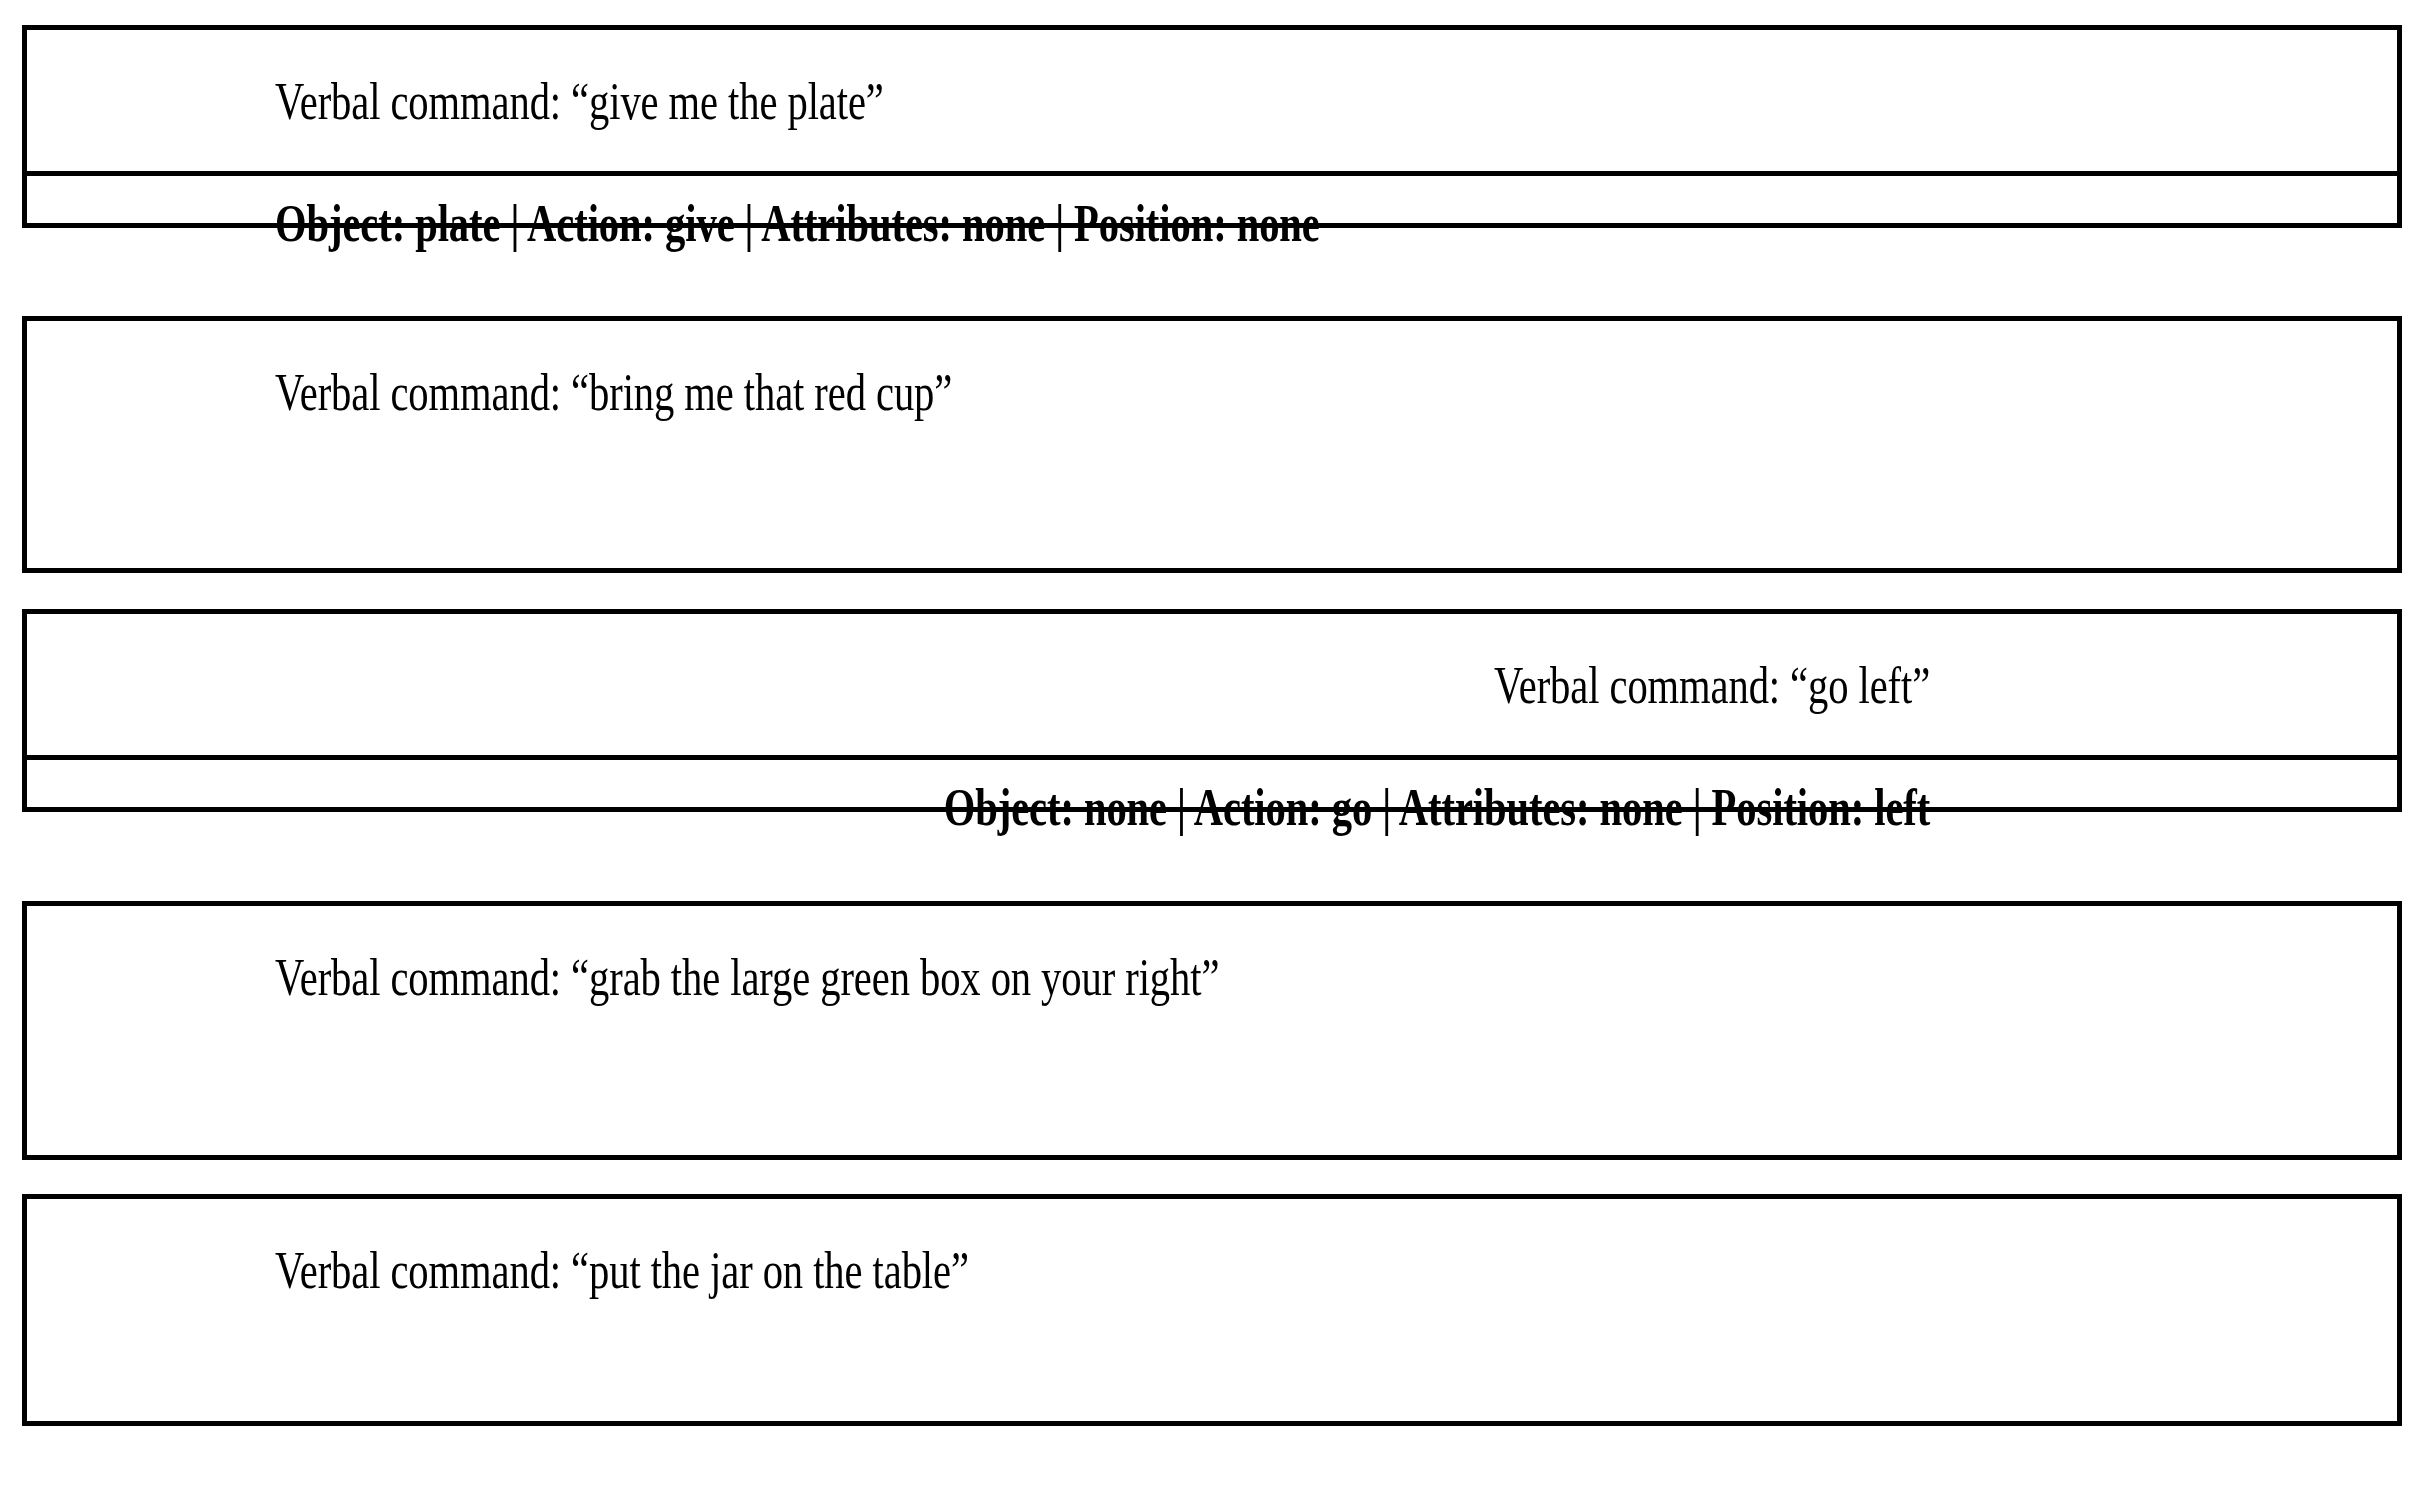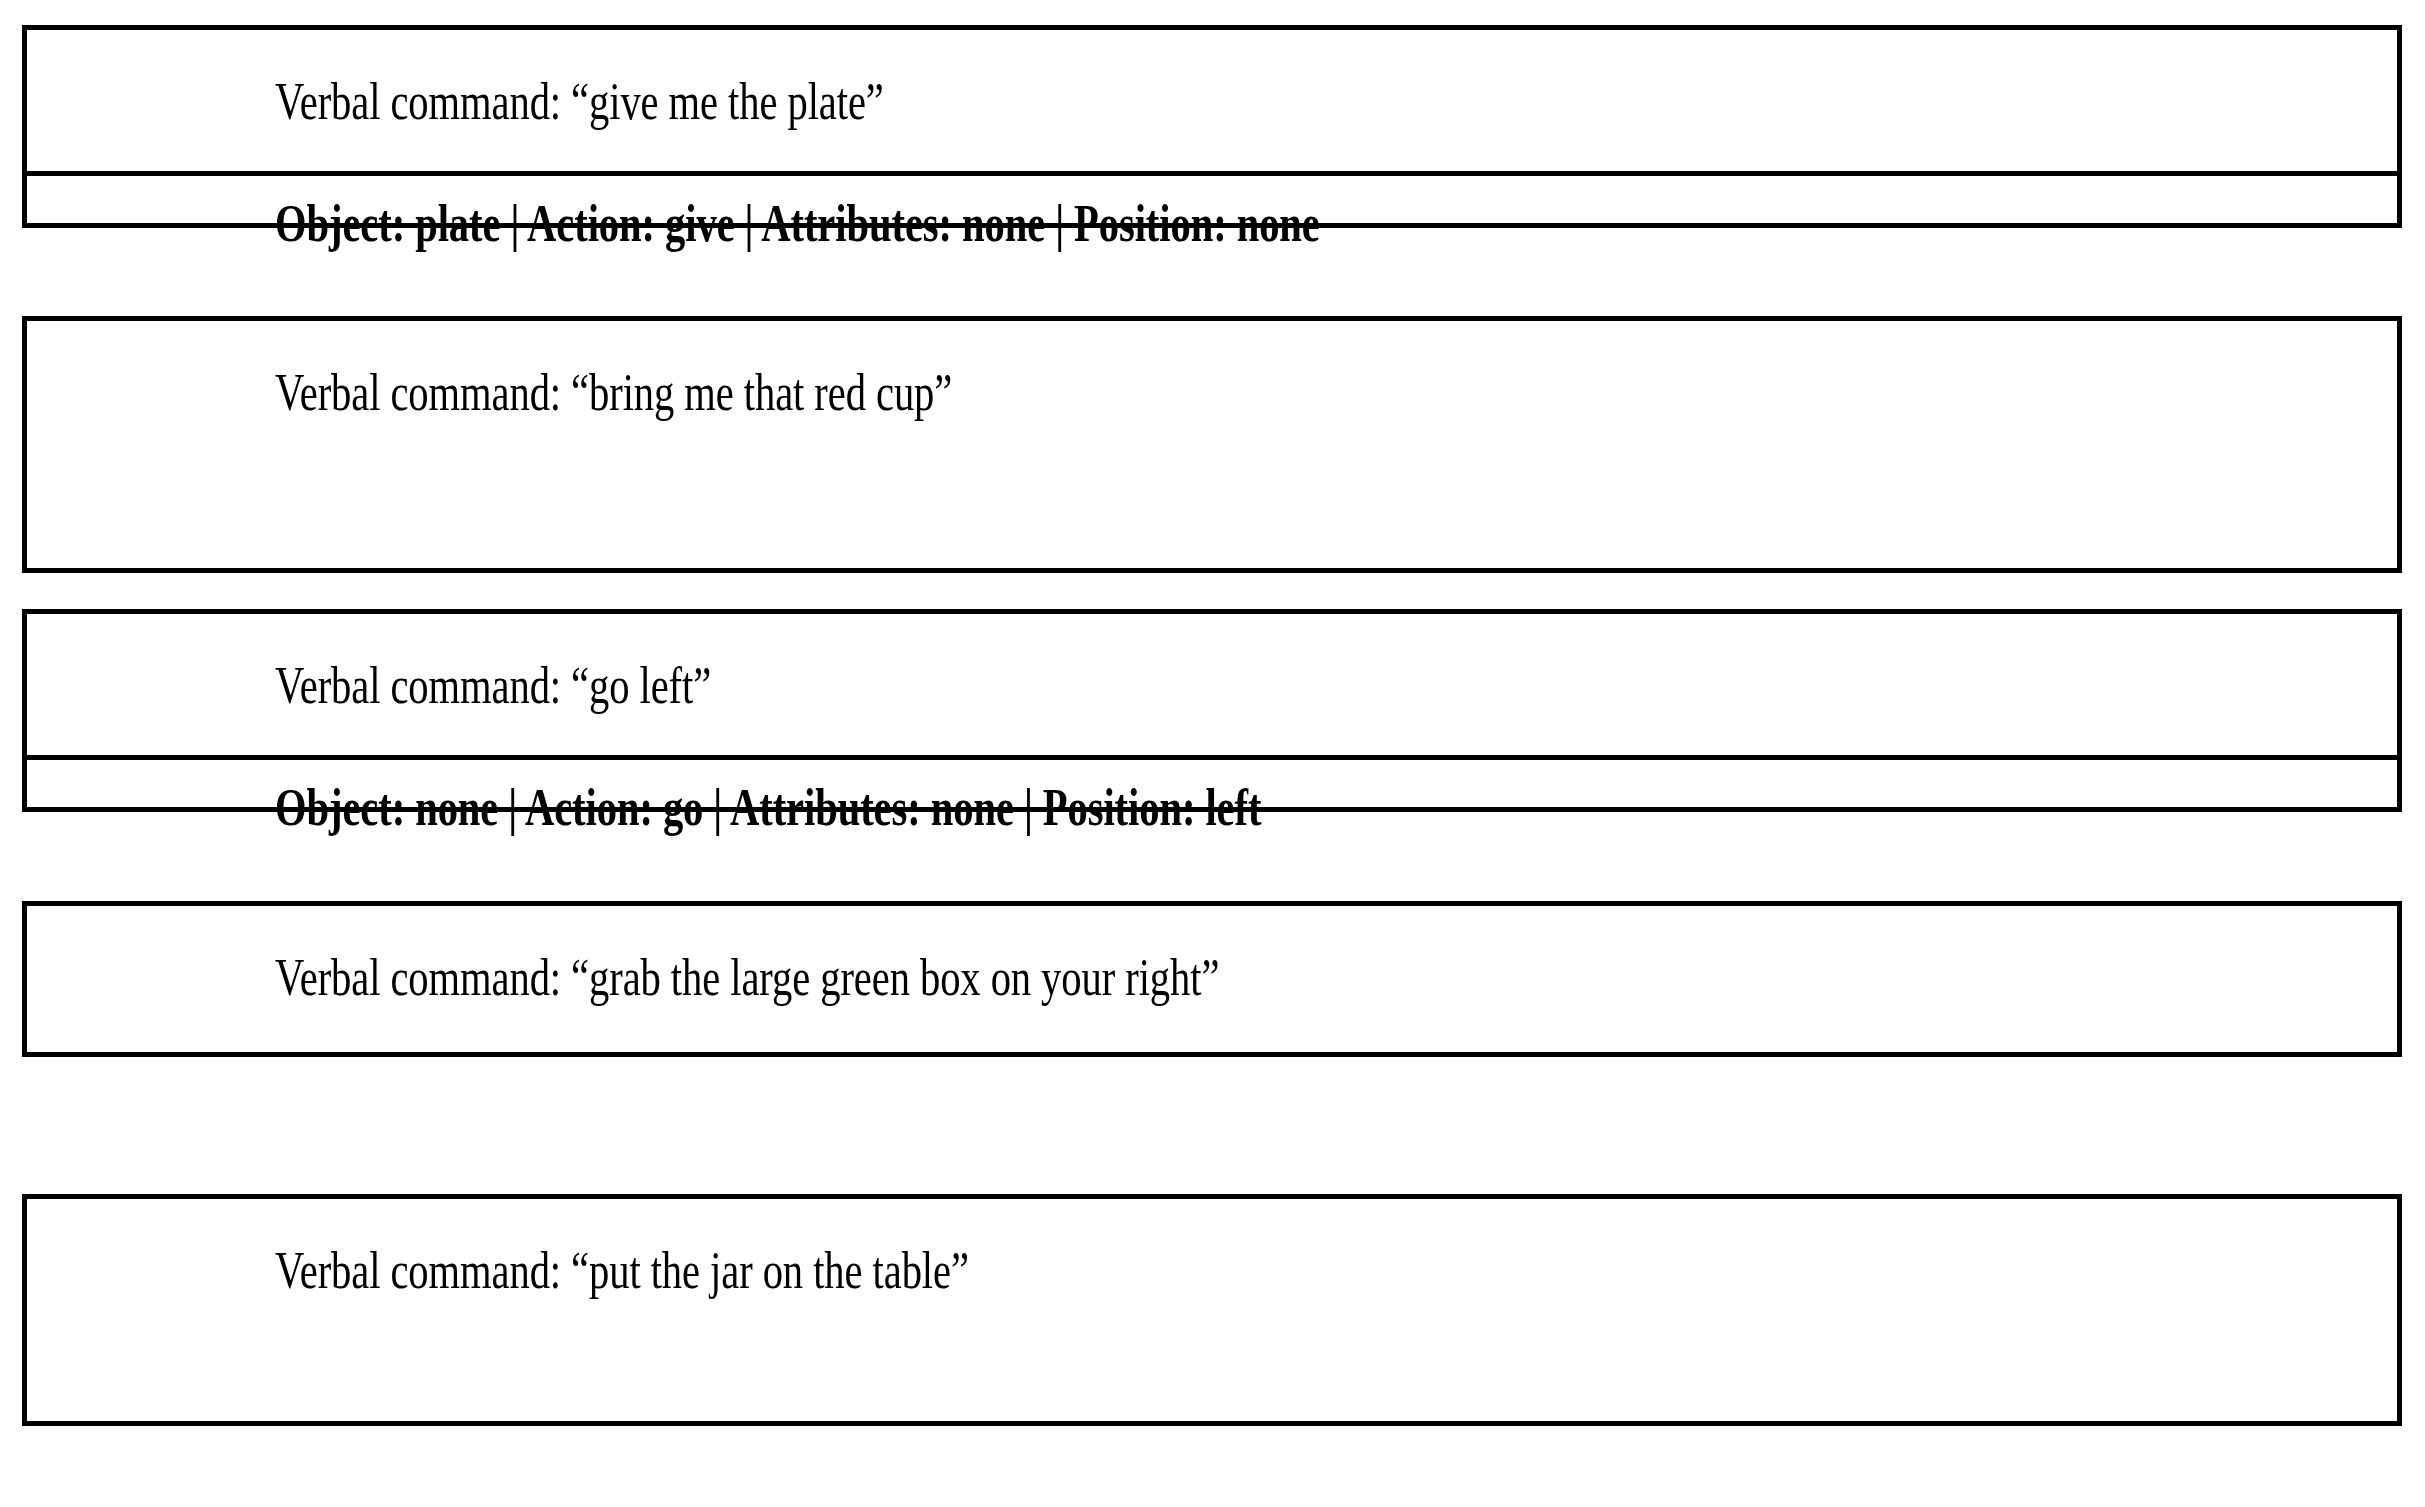--- a/index.html
+++ b/index.html
@@ -66,22 +66,22 @@
 
   .row-inner.tight {
     padding-top: 22px;
     padding-bottom: 25px;
     font-weight: bold;
   }
 
   
   #block-0 { top: 25px;   height: 203px; }
   #block-1 { top: 316px;  height: 257px; }
-  #block-2 { top: 609px;  height: 203px; }
-  #block-3 { top: 901px; height: 156px; }
+  #block-2 { top: 609px;  height: 203px; text-align: right; }
+  #block-3 { top: 901px; height: 259px; }
   #block-4 { top: 1194px; height: 232px; }
 
   .row-h { height: 99px; margin-top: 21px; }
 </style>
 </head>
 <body>
 
 <div id="page">
 
   <div class="example-table" id="block-0">

